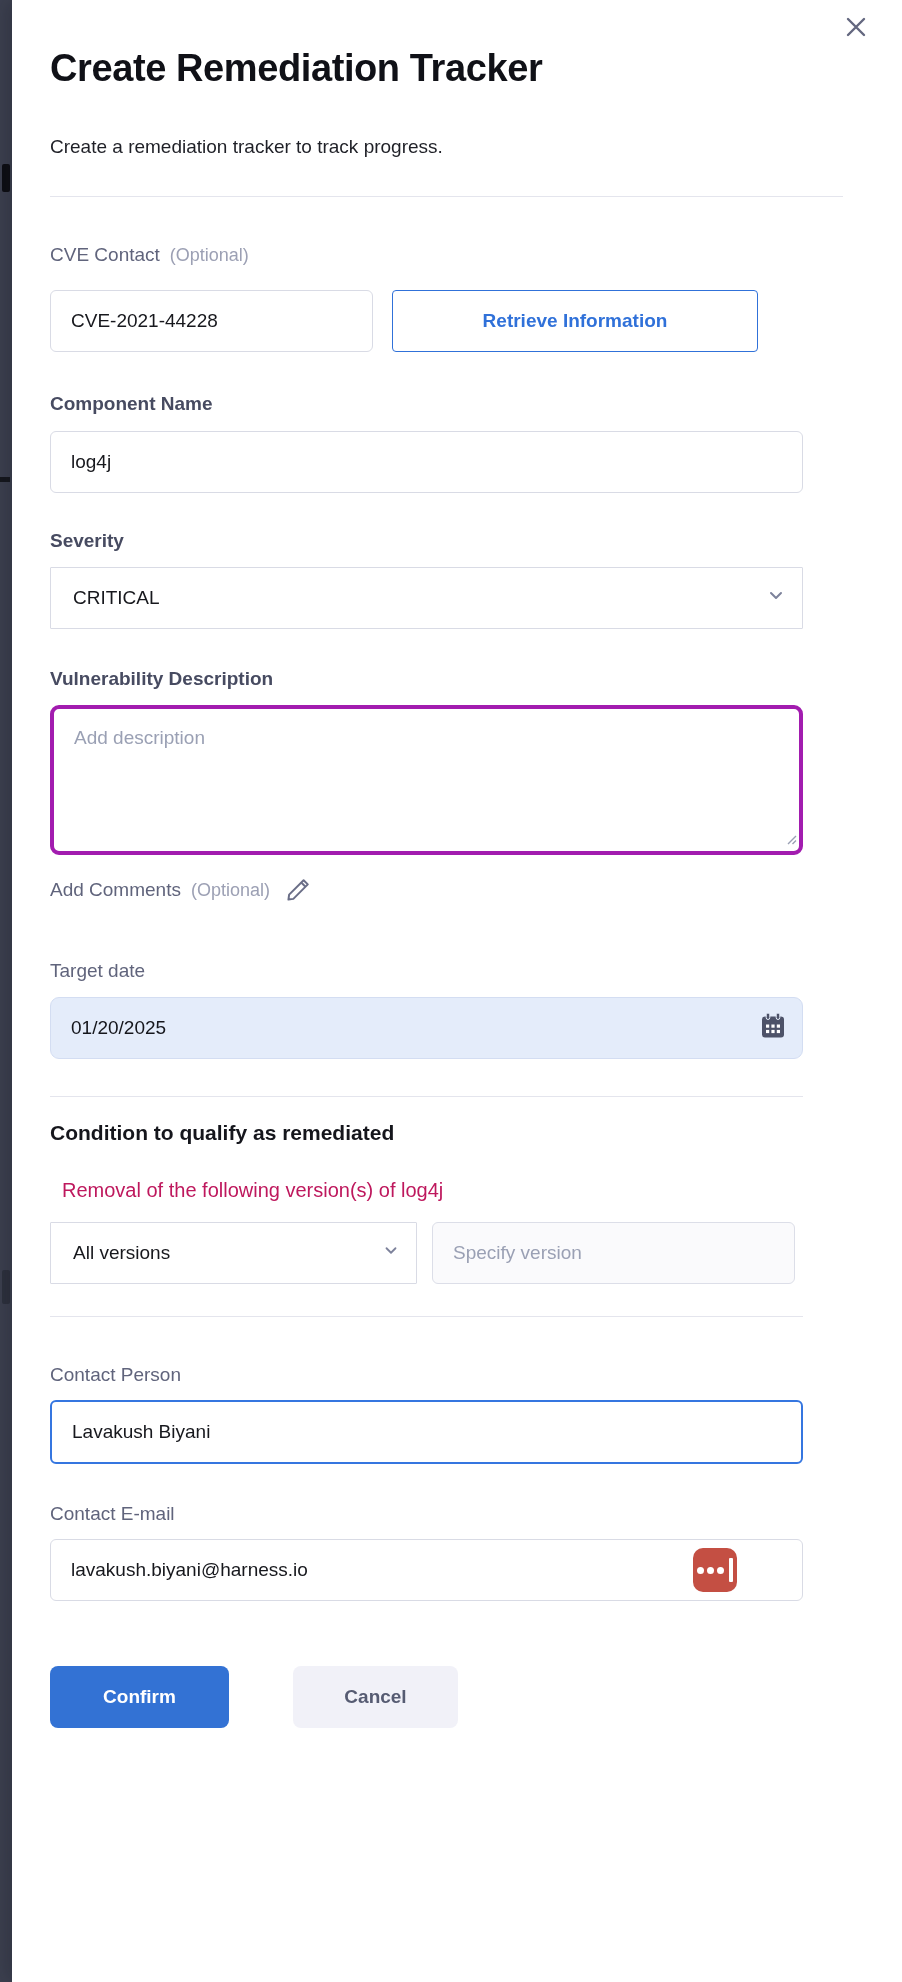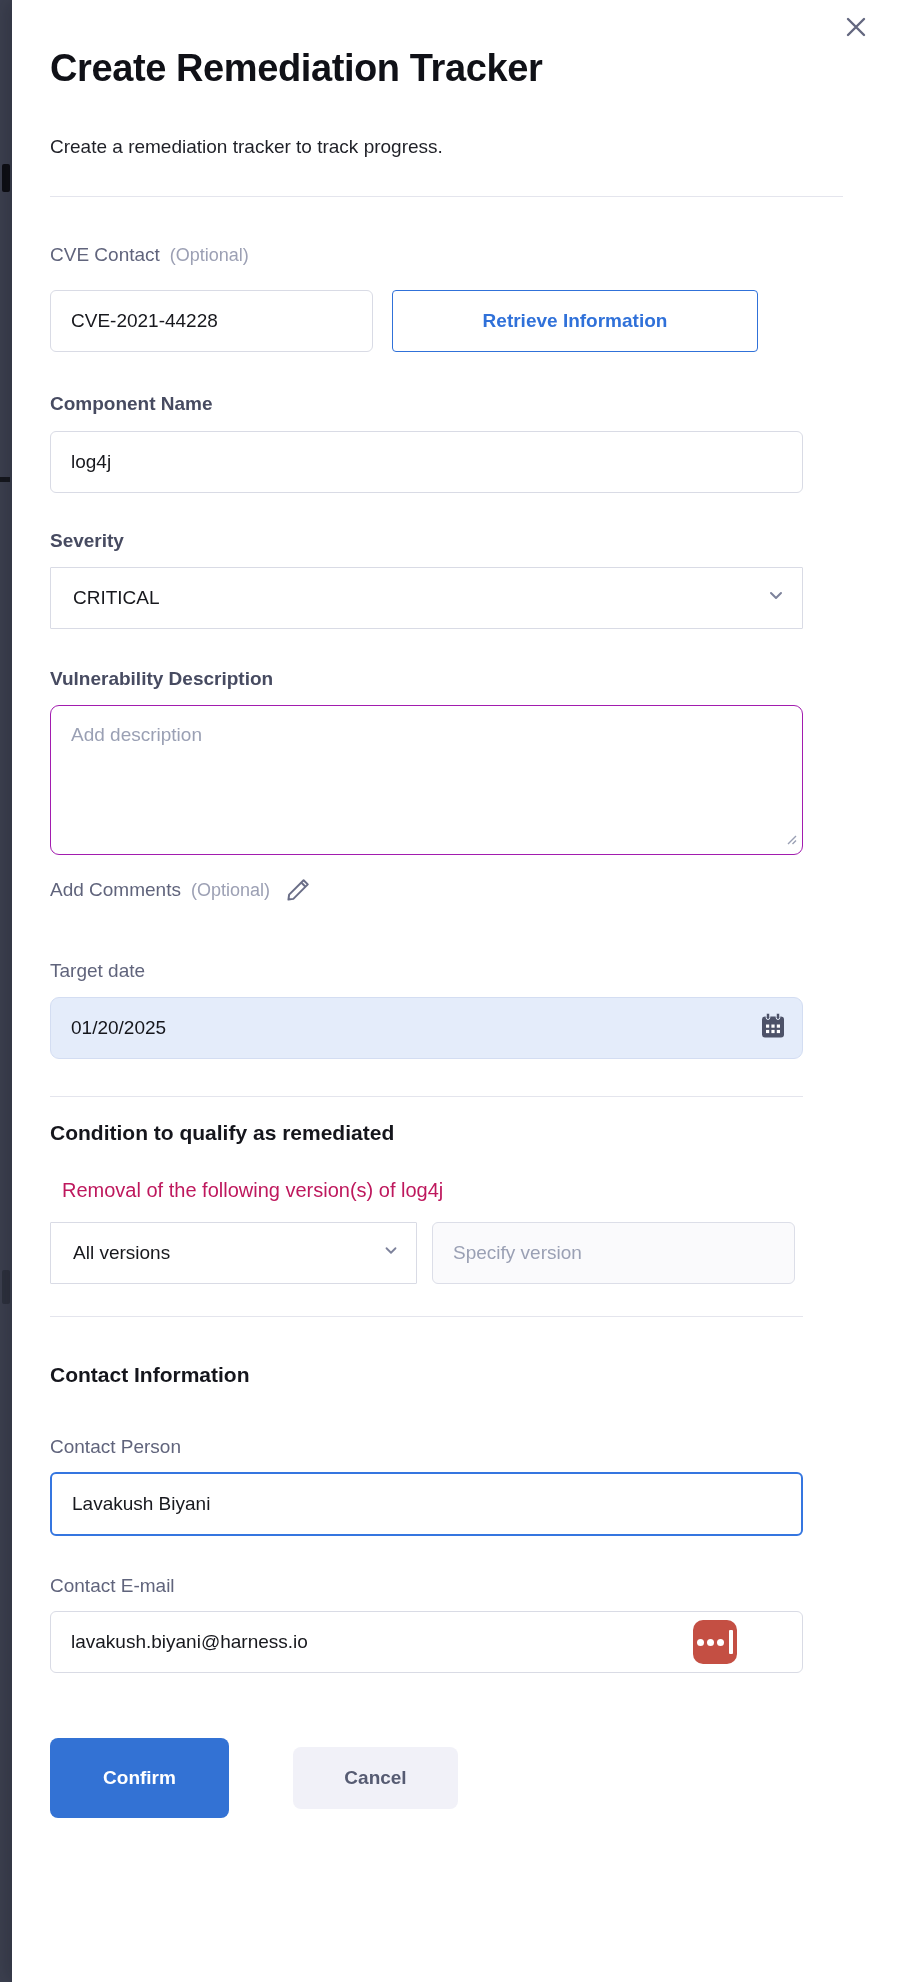--- a/index.html
+++ b/index.html
@@ -69,21 +69,21 @@
 
   .select-box {
     position:relative; display:flex; align-items:center;
     height:62px; border:1px solid #d9dbe5; border-radius:1px;
     padding:0 44px 0 22px; font-size:19px; color:#17181d; background:#fff; cursor:pointer;
   }
   .select-box .chev { position:absolute; right:16px; top:50%; transform:translateY(-50%); }
 
   .textarea-wrap { position:relative; margin-top:13px; }
   textarea.desc {
-    display:block; width:100%; height:150px; border:1px solid #a21caf; border-radius:9px;
+    display:block; width:100%; height:150px; border:4px solid #a21caf; border-radius:9px;
     padding:18px 20px; font-family:"Liberation Sans",sans-serif; font-size:19px; color:#17181d; resize:none; outline:none;
   }
   .resize-glyph { position:absolute; right:5px; bottom:5px; pointer-events:none; }
 
   .comments-row { margin-top:20px; display:flex; align-items:center; height:30px; }
   .pencil { margin-left:14px; display:inline-flex; cursor:pointer; }
 
   .date-box {
     position:relative; margin-top:13px; display:flex; align-items:center;
     height:62px; background:#e4ecfa; border:1px solid #d3ddf2; border-radius:9px;
@@ -105,21 +105,21 @@
   .pm-icon {
     position:absolute; right:66px; top:50%; transform:translateY(-50%);
     width:44px; height:44px; background:#c44f43; border-radius:10px;
     display:flex; align-items:center; justify-content:center; gap:3px; cursor:pointer;
   }
   .pm-dot { width:7px; height:7px; border-radius:50%; background:#fff; }
   .pm-bar { width:3.5px; height:24px; background:#fff; margin-left:2px; border-radius:1px; }
 
   .btn-row { margin-top:65px; display:flex; align-items:center; }
   .btn-confirm {
-    width:179px; height:80px; background:#3372d4; border:none; border-radius:8px;
+    width:179px; height:62px; background:#3372d4; border:none; border-radius:8px;
     color:#fff; font-family:"Liberation Sans",sans-serif; font-size:19px; font-weight:700; cursor:pointer;
   }
   .btn-cancel {
     width:165px; height:62px; background:#f1f1f8; border:none; border-radius:8px;
     color:#565b72; font-family:"Liberation Sans",sans-serif; font-size:19px; font-weight:700; cursor:pointer; margin-left:64px;
   }
 </style>
 </head>
 <body>
 
@@ -219,21 +219,20 @@
             <svg width="18" height="18" viewBox="0 0 20 20">
               <path d="M5 7.5 L10 12.5 L15 7.5" stroke="#7d829b" stroke-width="2" fill="none" stroke-linecap="round" stroke-linejoin="round"></path>
             </svg>
           </span>
         </div>
         <input class="text-input version-input" type="text" placeholder="Specify version" style="">
       </div>
 
       <hr class="divider d3">
 
-      <h2 class="section-h contact">Contact Information</h2>
 
       <div class="label mt-person-label">Contact Person</div>
       <input class="text-input focused-input mt-input-xs" type="text" value="Lavakush Biyani" style="">
 
       <div class="label mt-email-label">Contact E-mail</div>
       <div class="email-wrap">
         <input class="text-input" type="text" value="lavakush.biyani@harness.io" style="">
         <span class="pm-icon">
           <span class="pm-dot"></span>
           <span class="pm-dot"></span>

